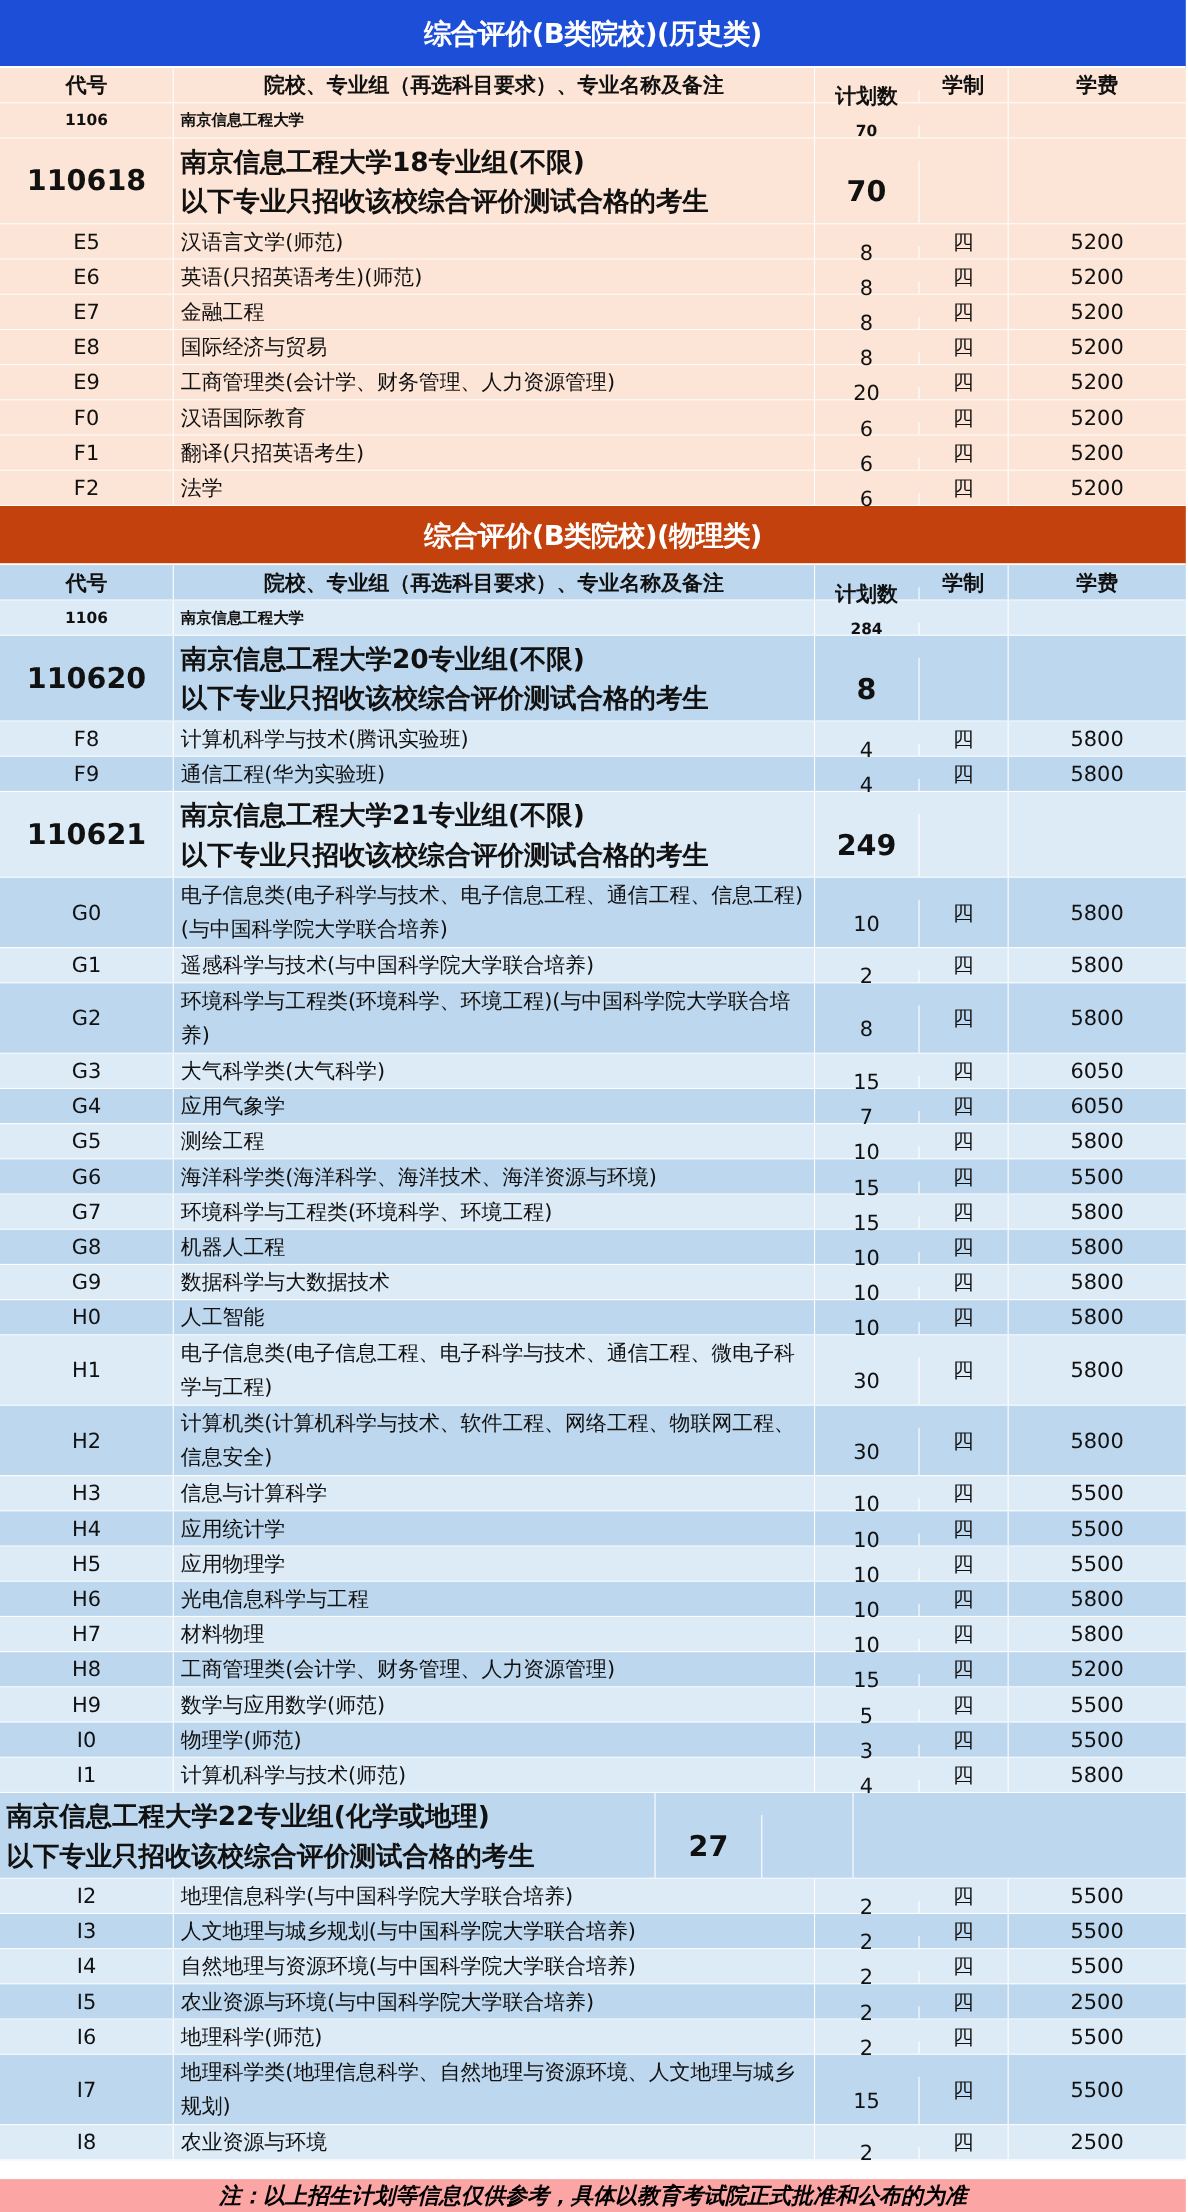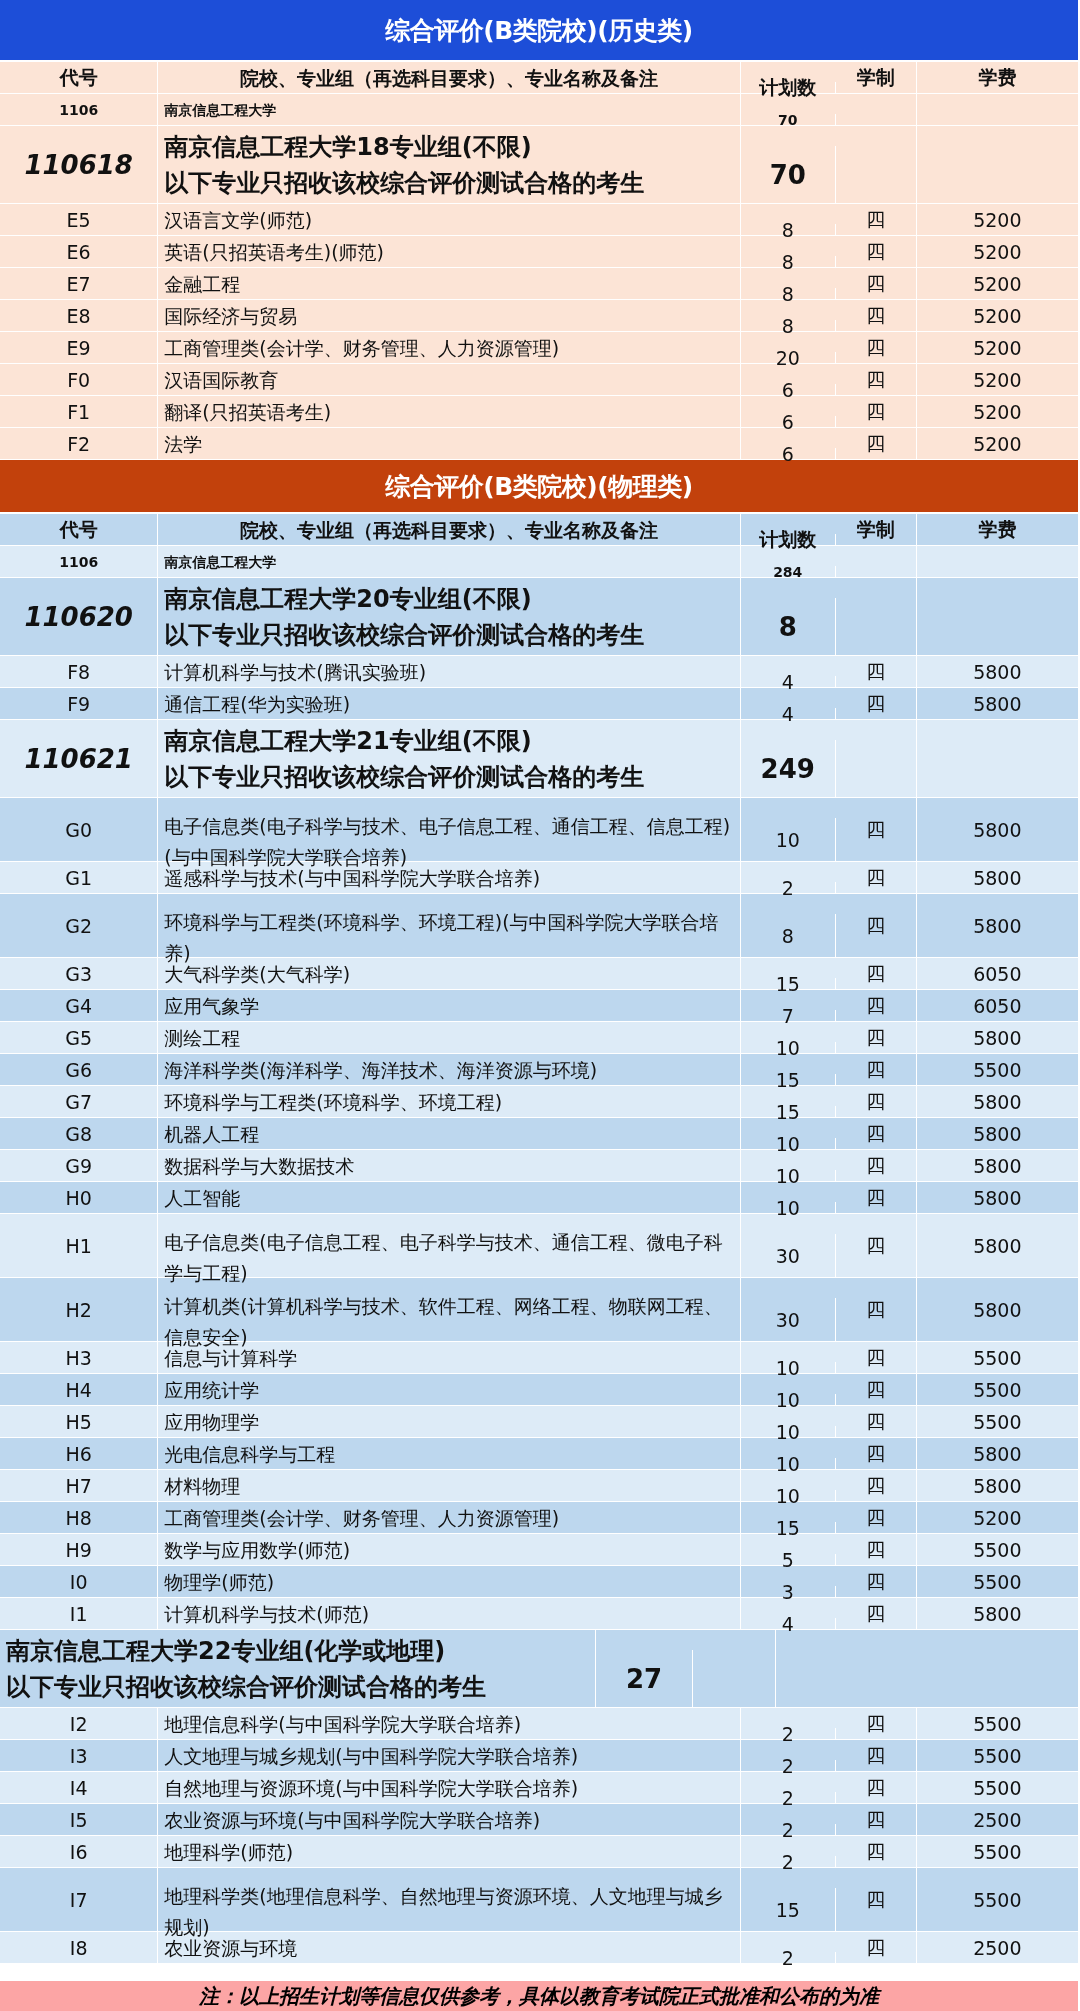--- a/index.html
+++ b/index.html
@@ -18,24 +18,24 @@
           border-right: 1.5px solid #ffffff; font-size: 19px; }
   .cell:last-child { border-right: none; }
   .c-code { width: 162px; justify-content: center; }
   .c-name { width: 596px; padding-left: 6px; line-height: 30px; }
   .c-plan { width: 97px; justify-content: center; margin-top: 20px; }
   .c-years { width: 83px; justify-content: center; }
   .c-fee { width: 165px; justify-content: center; }
   .hdr .cell { font-weight: bold; font-size: 19px; }
   .hdr .c-name { justify-content: center; padding-left: 0; }
   .school .cell { font-weight: bold; font-size: 14px; }
-  .group .c-code { font-size: 26px; font-weight: bold; font-style: italic; }
+  .group .c-code { font-size: 26px; font-weight: bold; }
   .group .c-name { font-size: 24px; font-weight: bold; line-height: 36px; display: block; padding-top: 3px; }
   .group .c-plan { font-size: 26px; font-weight: bold; }
-  .two .c-name { display: block; padding-top: 13px; line-height: 31px; }
+  .two .c-name { display: block; padding-top: 1px; line-height: 31px; }
   .hist .row { background: #FCE4D6; }
   .phys .row.dark { background: #BDD7EE; }
   .phys .row.light { background: #DDEBF7; }
   .footer { position: absolute; left: 0; top: 1981px; width: 1078px; height: 30px;
             display: flex; align-items: center; justify-content: center;
             font-family: "DejaVu Serif", "Liberation Serif", serif; font-weight: bold;
             font-size: 20px; color: #000; background: #fca5a5; font-style: italic; }
 </style>
 </head>
 <body>

